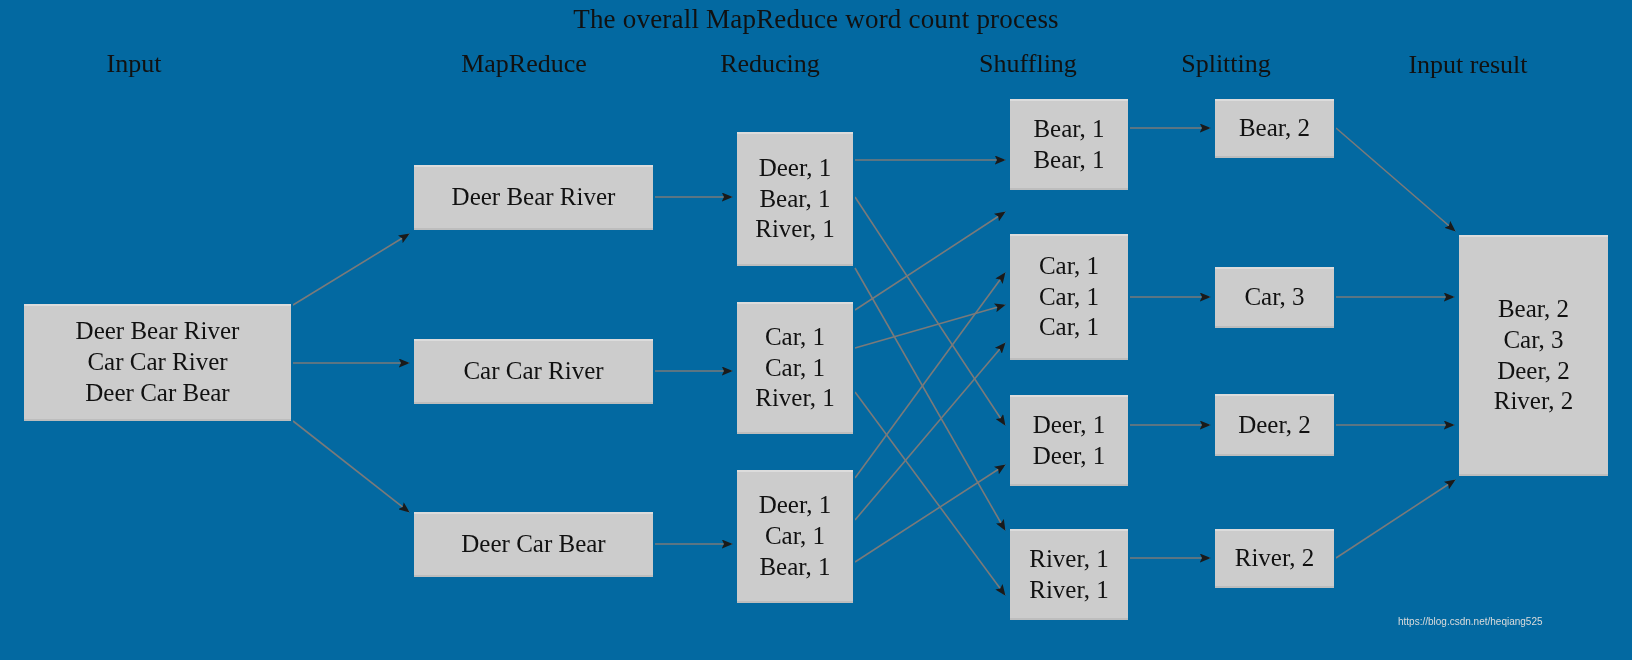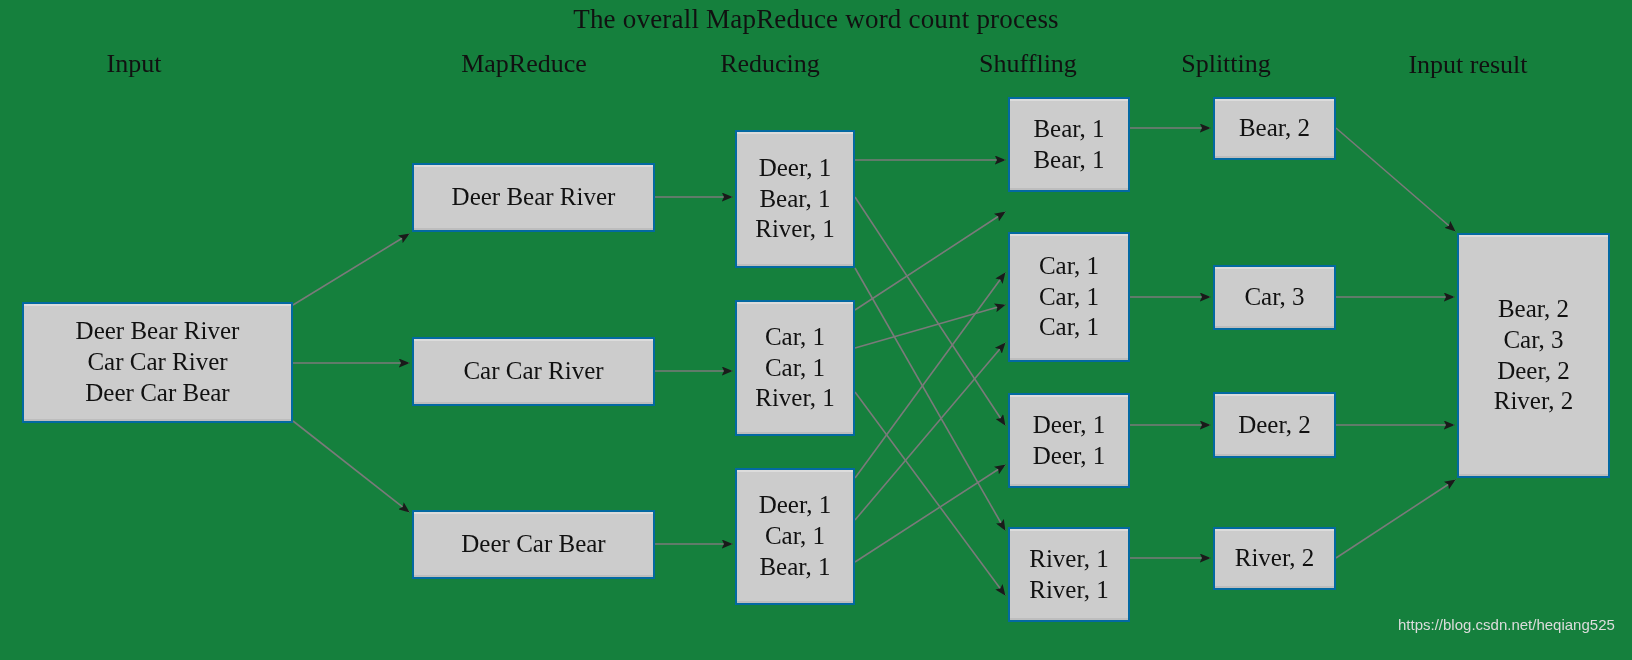--- a/index.html
+++ b/index.html
@@ -4,21 +4,21 @@
 <style>
   html, body {
     margin: 0;
     padding: 0;
     background: #ffffff;
   }
   #canvas {
     position: relative;
     width: 1632px;
     height: 660px;
-    background: #15803d;
+    background: #0369a1;
     font-family: "Liberation Serif", "DejaVu Serif", serif;
     color: #111111;
     overflow: hidden;
   }
   #edge-layer {
     position: absolute;
     left: 0;
     top: 0;
     width: 1632px;
     height: 660px;
@@ -53,21 +53,21 @@
     color: #111111;
     box-shadow: inset 0 2px 0 #dcdcdc, inset 0 -2px 0 #bdbdbd;
   }
   .node .ln {
     display: block;
     white-space: nowrap;
   }
   .watermark {
     position: absolute;
     font-family: "Liberation Sans", "DejaVu Sans", sans-serif;
-    font-size: 15px;
+    font-size: 10px;
     color: #dcdcdc;
     white-space: nowrap;
   }
 </style>
 </head>
 <body>
 
 <div id="canvas">
 
   <div class="title">The overall MapReduce word count process</div>

